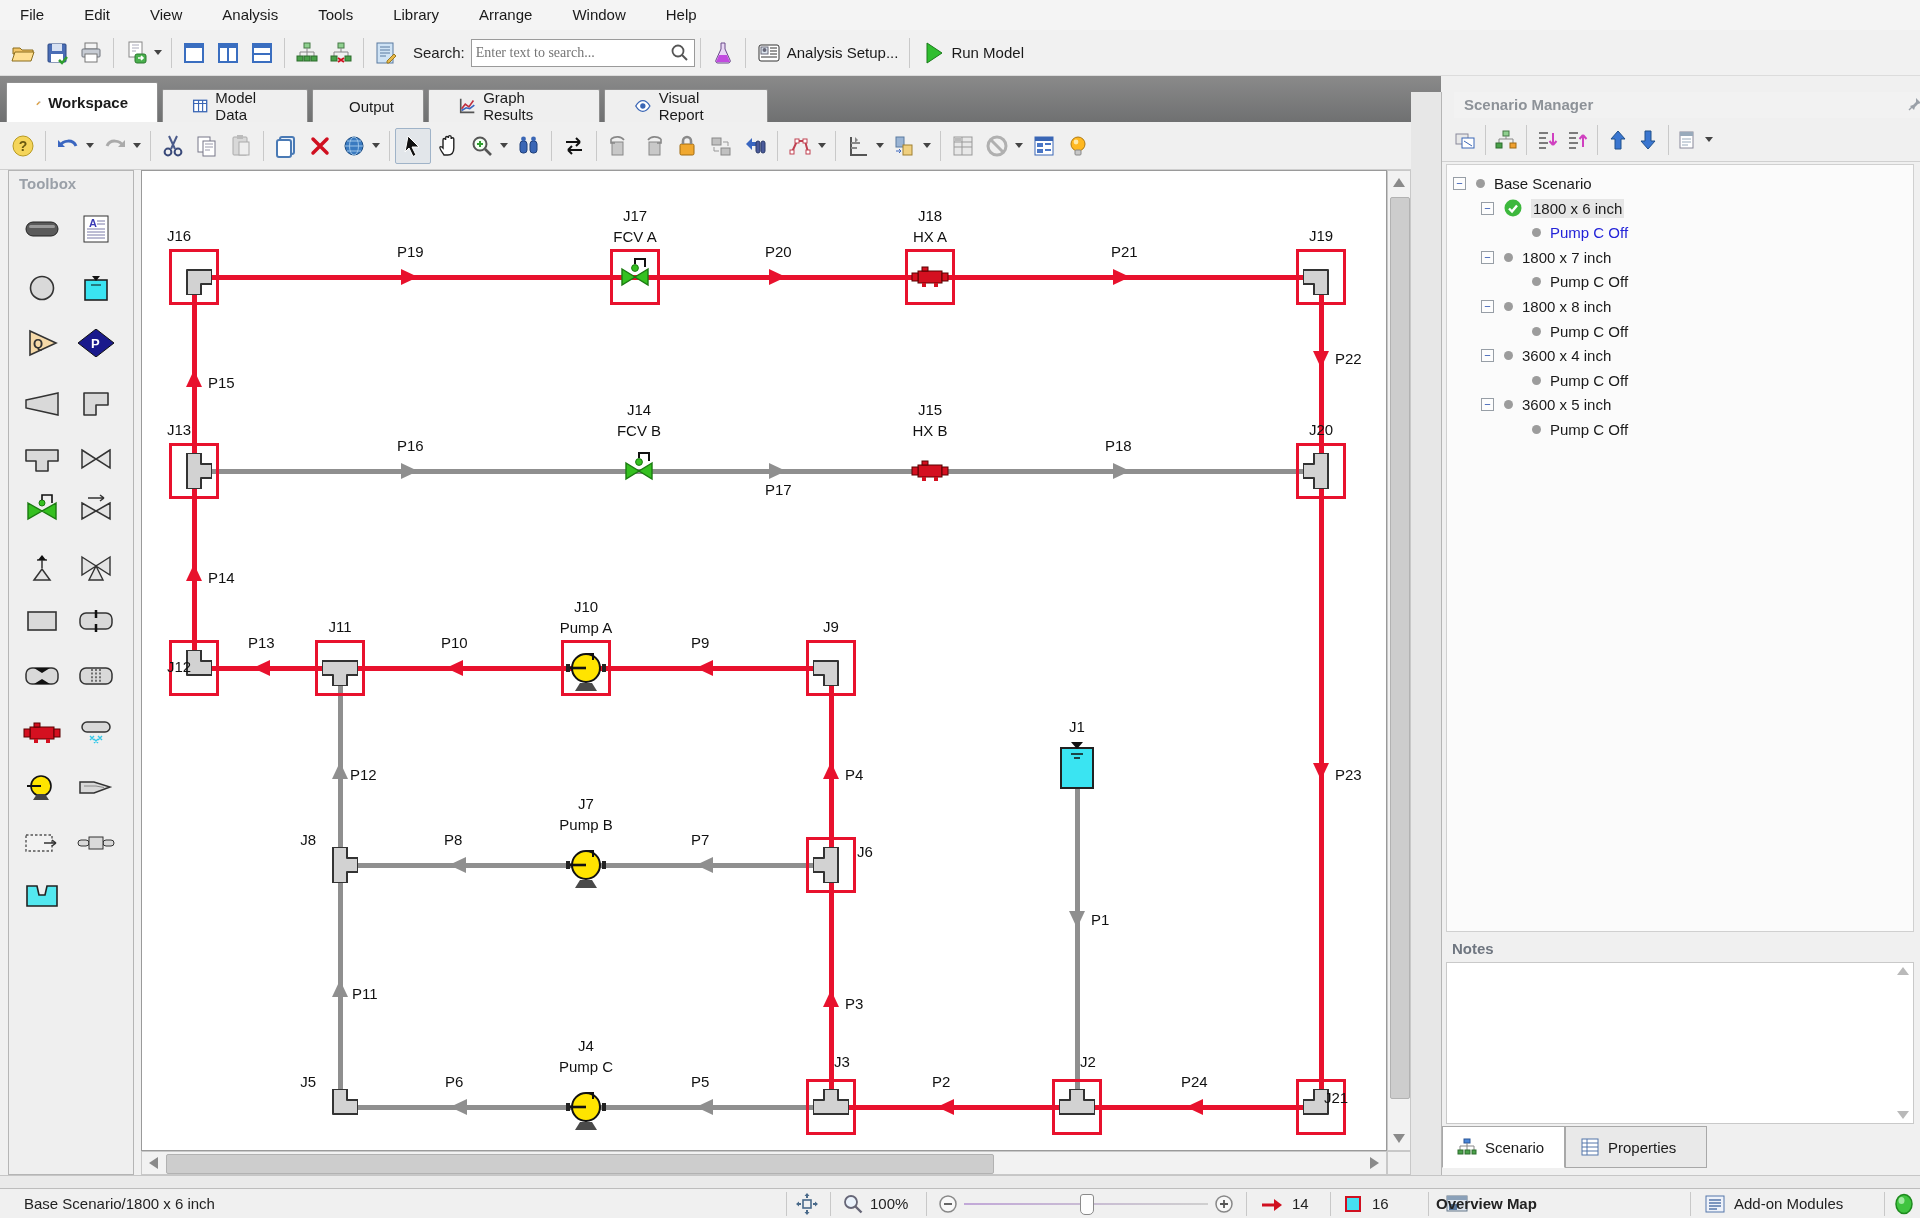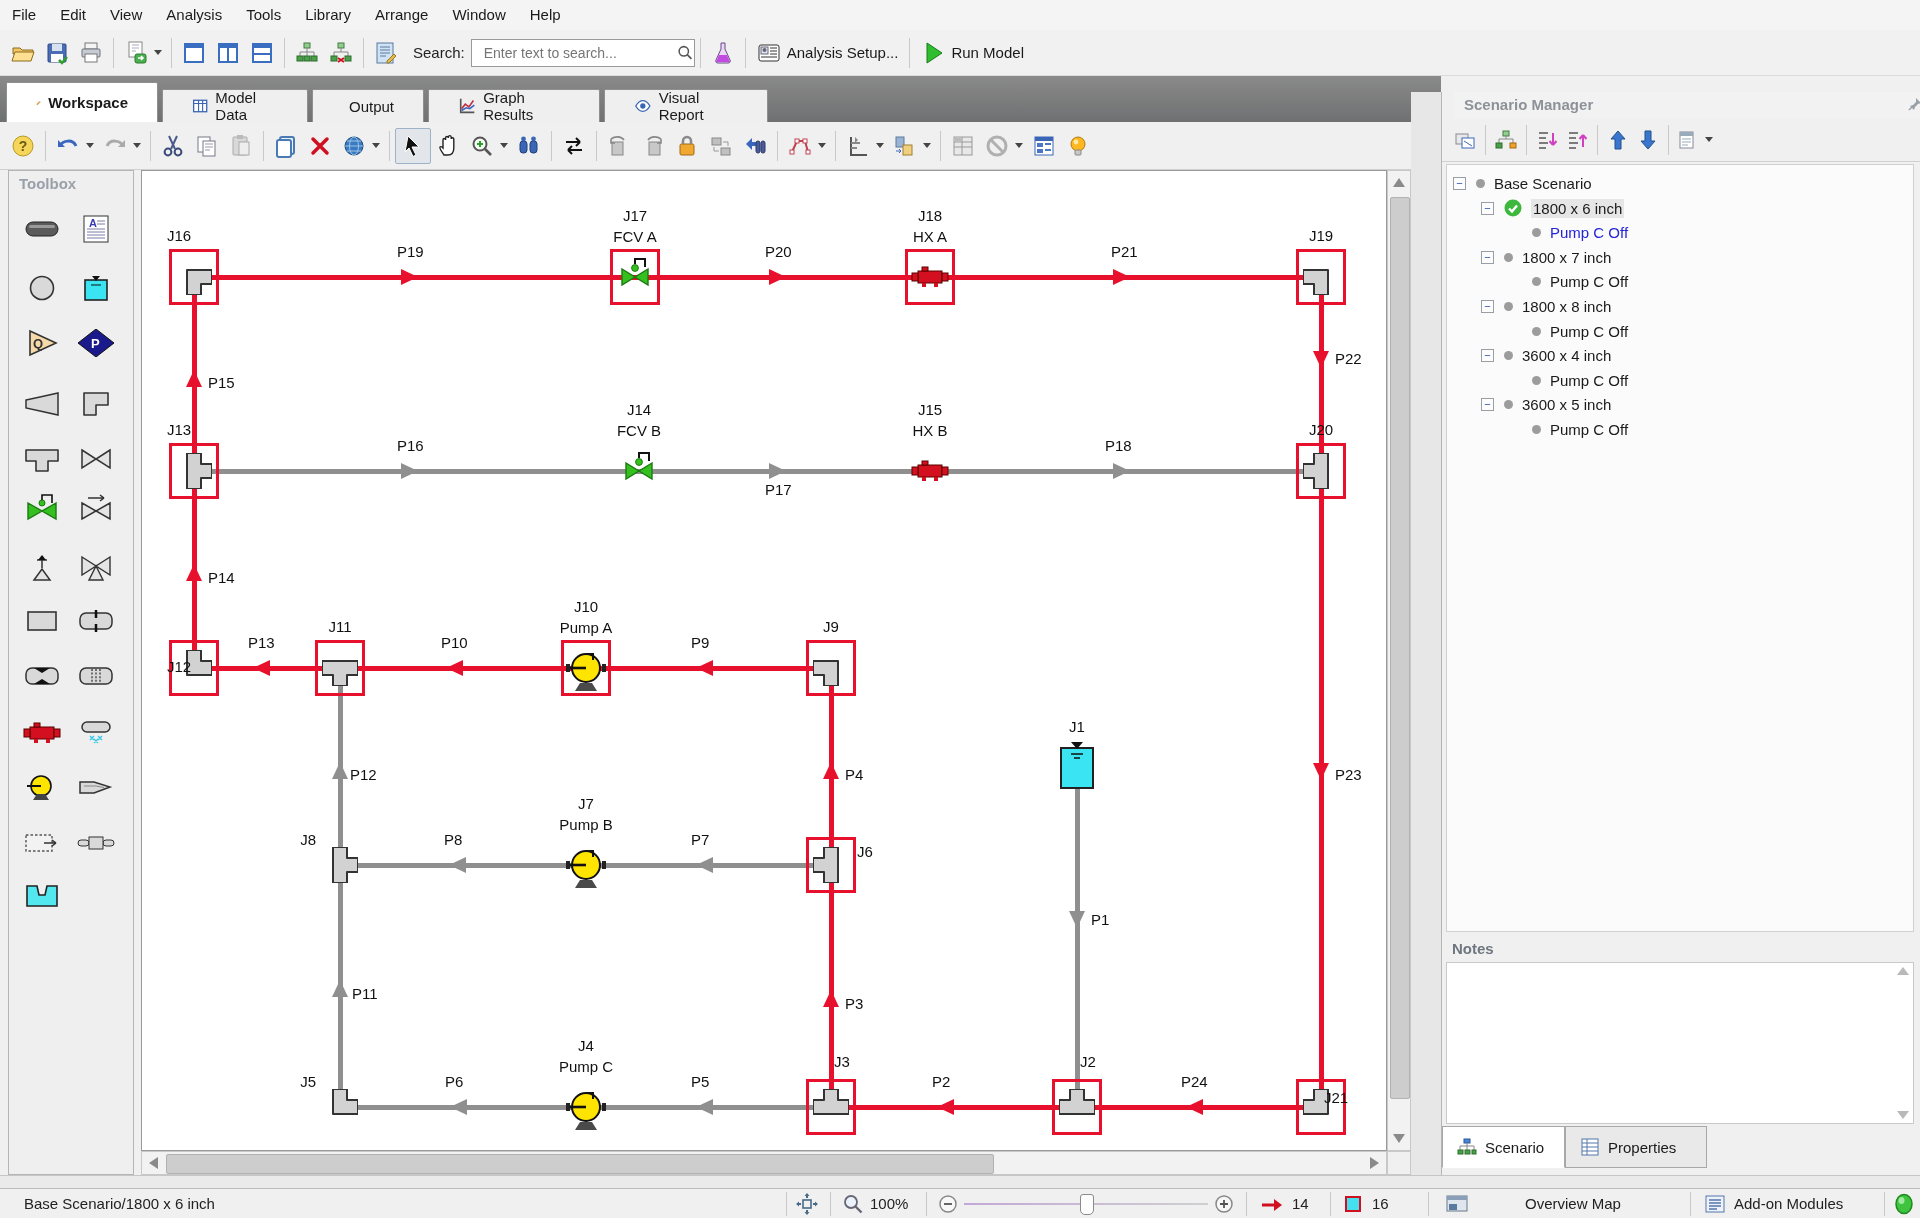--- a/index.html
+++ b/index.html
@@ -1,27 +1,27 @@
 <!DOCTYPE html>
 <html><head>
 <meta charset="utf-8">
 <style>
   html,body{margin:0;padding:0;width:1920px;height:1218px;overflow:hidden;
     font-family:"Liberation Sans",sans-serif;background:#f0f0f0;font-size:15px;color:#1a1a1a;}
   .abs{position:absolute;}
   
   #menubar{left:0;top:0;width:1920px;height:30px;background:#f4f4f4;border-bottom:1px solid #e2e2e2;display:flex;align-items:center;}
-  .menu-item{padding:0 12px;line-height:30px;cursor:default;}
+  .menu-item{padding:0 20px;line-height:30px;cursor:default;}
   #toolbar1{left:0;top:30px;width:1920px;height:46px;background:#f1f1f1;border-bottom:1px solid #dcdcdc;display:flex;align-items:center;padding-left:6px;box-sizing:border-box;}
   .tbtn{width:34px;height:34px;display:flex;align-items:center;justify-content:center;border-radius:3px;}
   .tsep{width:1px;height:30px;background:#c9c9c9;margin:0 5px;}
   .caret{width:0;height:0;border-left:4px solid transparent;border-right:4px solid transparent;border-top:5px solid #444;margin:0 4px 0 1px;}
   #searchlbl{margin:0 6px 0 10px;color:#222;}
   #searchbox{width:222px;height:26px;background:#fff;border:1px solid #9a9a9a;display:flex;align-items:center;position:relative;}
-  #searchbox input{border:none;outline:none;width:190px;font-family:Liberation Sans, sans-serif;font-size:14px;padding:0 12px;color:#be185d;background:transparent;}
+  #searchbox input{border:none;outline:none;width:190px;font-family:Liberation Serif, serif;font-size:14px;padding:0 4px;color:#be185d;background:transparent;}
   #runlabel{font-size:15px;margin-left:6px;}
   
   #tabstrip{left:0;top:76px;width:1441px;height:46px;background:linear-gradient(#8a8a8a,#6f7071);}
   .wtab{position:absolute;bottom:0;height:33px;background:#efefef;border:1px solid #8f8f8f;border-bottom:none;display:flex;align-items:center;padding:0 29px;gap:7px;box-sizing:border-box;border-radius:2px 2px 0 0;}
   .wtab.active{height:40px;background:#fff;font-weight:bold;}
   #toolbar2{left:0;top:122px;width:1441px;height:48px;background:#f0f0f0;border-bottom:1px solid #cfcfcf;display:flex;align-items:center;padding-left:6px;box-sizing:border-box;}
   .tool-selected{background:#e2e6ea;border:1px solid #9fb3c8;border-radius:2px;}
   
   #toolbox{left:8px;top:170px;width:126px;height:1005px;background:#efefef;border:1px solid #b5b5b5;box-sizing:border-box;}
   #toolbox-title{position:absolute;left:10px;top:4px;color:#9aa0a8;font-weight:bold;}
@@ -1051,21 +1051,21 @@
     </div>
     <div class="sb-text" style="left: 1372px;">16</div>
     <div class="sb-sep" style="left: 1428px;"></div>
     <div class="abs" style="left: 1446px; top: 5px;">
       <svg width="22" height="20" viewBox="0 0 22 20">
         <rect x="1" y="2" width="20" height="15" fill="#dfe6ee" stroke="#66788a"></rect>
         <rect x="1" y="2" width="20" height="4" fill="#8aa0b8"></rect>
         <rect x="3" y="10" width="8" height="6" fill="#5a7aa0"></rect>
       </svg>
     </div>
-    <div class="sb-text" style="left: 1525px;">Overview Map</div>
+    <div class="sb-text" style="left: 1436px; font-weight: bold;">Overview Map</div>
     <div class="sb-sep" style="left: 1690px;"></div>
     <div class="abs" style="left: 1704px; top: 5px;">
       <svg width="22" height="20" viewBox="0 0 22 20">
         <rect x="2" y="2" width="18" height="16" fill="#eef2fa" stroke="#5577aa"></rect>
         <path d="M5 6h12M5 9h12M5 12h12M5 15h8" stroke="#5577aa" stroke-width="1.6"></path>
       </svg>
     </div>
     <div class="sb-text" style="left: 1734px;">Add-on Modules</div>
     <div class="sb-sep" style="left: 1884px;"></div>
     <div class="abs" style="left: 1894px; top: 4px;">

